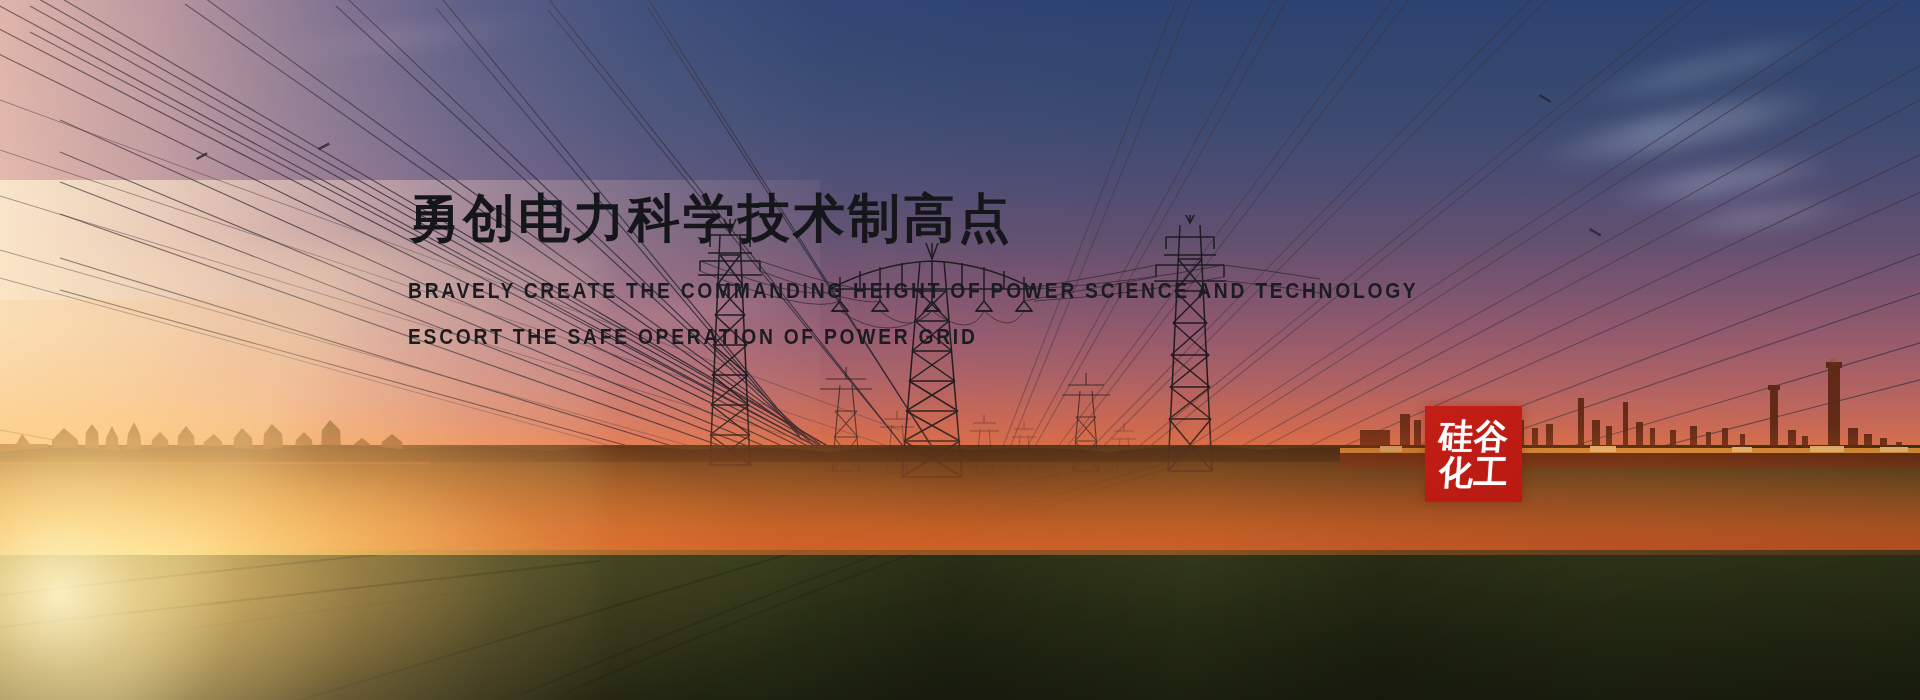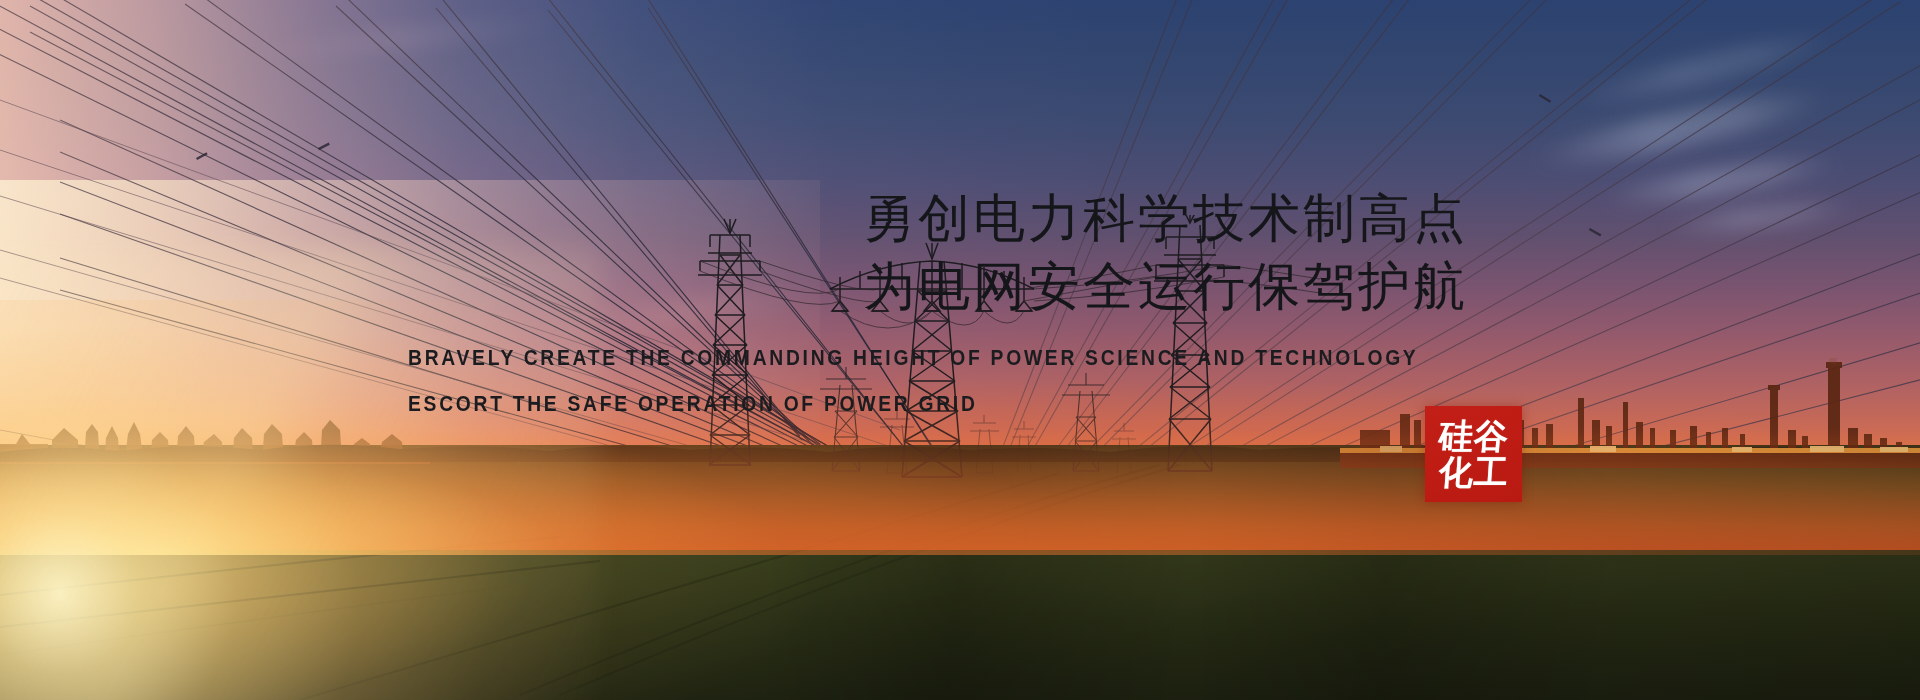--- a/index.html
+++ b/index.html
@@ -160,24 +160,23 @@
   .copy {
     position:absolute;
     left:408px; top:185px;
     width:1060px;
   }
   .headline {
     color:#15161a;
     font-size:52px;
     line-height:1.30;
     letter-spacing:3px;
-    font-weight:400;
+    font-weight:700;
     font-family:"DejaVu Sans", "Liberation Sans", sans-serif;
     white-space:nowrap;
-    text-align:right;
   }
   .subline {
     color:#1b1c1f;
     font-size:20.5px;
     font-weight:bold;
     letter-spacing:2.9px;
     font-family:"Liberation Sans", sans-serif;
     white-space:nowrap;
     transform:scaleX(0.94) scaleY(1.08);
     transform-origin:left center;
@@ -544,21 +543,20 @@
     </g>
   </svg>
 
   <div class="horizon-band"></div>
   <div class="horizon-glow"></div>
   <div class="sunflare"></div>
   <div class="sunray"></div>
 
   <div class="copy">
     <div class="headline">勇创电力科学技术制高点</div>
-    <div class="headline">为电网安全运行保驾护航</div>
     <div class="subline s1">BRAVELY CREATE THE COMMANDING HEIGHT OF POWER SCIENCE AND TECHNOLOGY</div>
     <div class="subline s2">ESCORT THE SAFE OPERATION OF POWER GRID</div>
   </div>
 
   <div class="logo">
     <div class="logo-row">硅谷</div>
     <div class="logo-row">化工</div>
   </div>
 
 </div>

